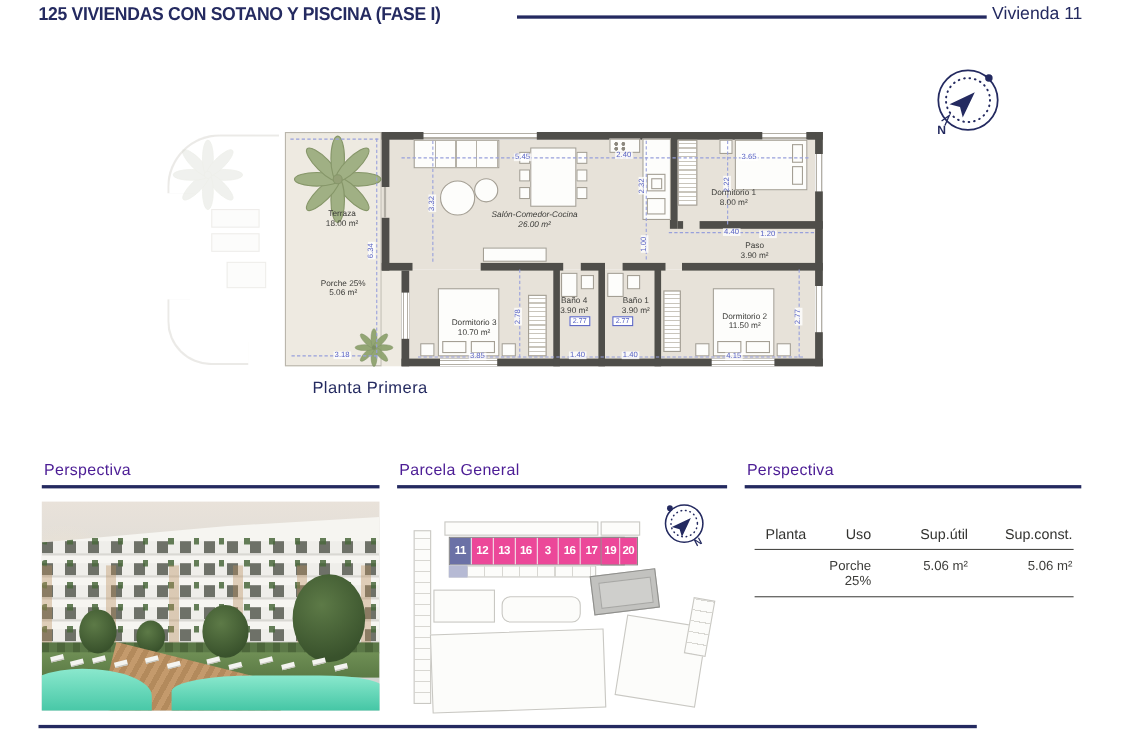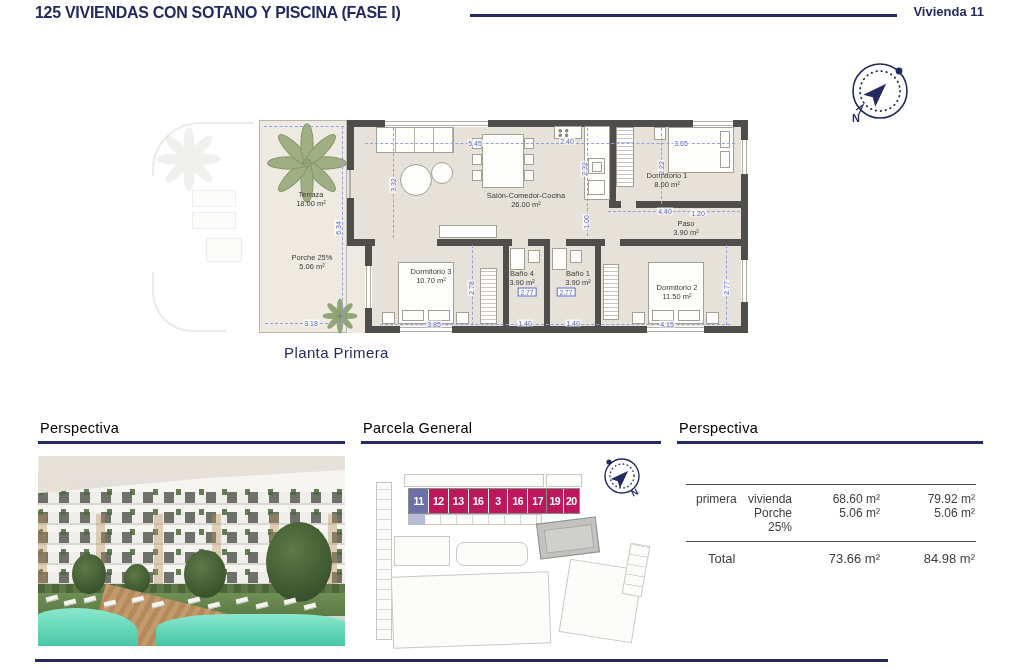--- a/index.html
+++ b/index.html
@@ -3,21 +3,21 @@
 <meta charset="utf-8">
 <style>
   html,body{margin:0;padding:0;background:#888;}
   .page{position:relative;width:1020px;height:670px;background:#ffffff;overflow:hidden;
         font-family:"Liberation Sans",sans-serif;margin:0 auto;}
   .abs{position:absolute;}
   
   .title{position:absolute;left:35px;top:3px;font-size:17px;font-weight:bold;color:#242a60;
          letter-spacing:-0.3px;transform:scaleX(.94);transform-origin:left;white-space:nowrap;}
   .hrule{position:absolute;left:470px;top:14px;width:427px;height:3px;background:#242a60;}
-  .unitlabel{position:absolute;right:36px;top:4px;font-size:13px;font-weight:bold;color:#242a60;}
+  .unitlabel{position:absolute;right:36px;top:4px;font-size:16px;font-weight:normal;color:#242a60;}
   
   .plan{position:absolute;left:150px;top:112px;width:610px;height:228px;}
   .floor{position:absolute;background:#e7e2d9;}
   .tfloor{position:absolute;background:#eeeae1;border:1px solid #bab6ac;box-sizing:border-box;}
   .w{position:absolute;background:#4f4e4a;}
   .win-h{position:absolute;background:linear-gradient(180deg,#fff 0 1px,#b3afa6 1px 2px,#fff 2px 5px,#b3afa6 5px 6px,#fff 6px 7px);}
   .win-v{position:absolute;background:linear-gradient(90deg,#fff 0 1px,#b3afa6 1px 2px,#fff 2px 5px,#b3afa6 5px 6px,#fff 6px 7px);}
   .f{position:absolute;background:#fdfdfb;border:1px solid #a49f94;box-sizing:border-box;}
   .round{border-radius:50%;}
   .hatch{position:absolute;border:1px solid #a49f94;box-sizing:border-box;
@@ -29,21 +29,21 @@
       background:rgba(255,255,255,.78);padding:0 1px;white-space:nowrap;}
   .dmv{transform:translate(-50%,-50%) rotate(-90deg);}
   .dmb{position:absolute;transform:translate(-50%,-50%);font-size:6.5px;color:#5a64c4;
        border:1px solid #5a64c4;background:#fff;padding:0 2px;white-space:nowrap;}
   .dh{position:absolute;border-top:1px dashed #98a0dc;height:0;}
   .dv{position:absolute;border-left:1px dashed #98a0dc;width:0;}
   .fade{position:absolute;opacity:.55;}
   .fadebox{position:absolute;border:1px solid #e2e0db;background:#fbfaf8;}
   .plancap{position:absolute;left:284px;top:344px;font-size:15px;color:#242a60;letter-spacing:.4px;}
   
-  .shead{position:absolute;font-size:14.5px;color:#000000;letter-spacing:.3px;}
+  .shead{position:absolute;font-size:14.5px;color:#4c1d95;letter-spacing:.3px;}
   .sline{position:absolute;height:2.5px;background:#242a60;}
   
   .persp{position:absolute;left:38px;top:456px;width:307px;height:190px;overflow:hidden;
          background:linear-gradient(180deg,#e9e2da 0%,#d6d8d4 55%,#cfd2ce 100%);}
   .bldg{position:absolute;left:0;top:14px;width:307px;height:116px;background:#f6f5f1;
         clip-path:polygon(0 20%,55% 7%,100% 0,100% 100%,0 100%);}
   .floorband{position:absolute;left:0;width:307px;height:11px;border-bottom:2px solid #d9d8d3;
         background:repeating-linear-gradient(90deg,#6e7168 0 10px,#efeeea 10px 21px);}
   .plants{position:absolute;left:0;width:307px;height:6px;border-radius:3px;
         background:repeating-linear-gradient(90deg,rgba(74,104,60,.85) 0 5px,transparent 5px 23px);}
@@ -61,21 +61,21 @@
   .lounger{position:absolute;width:12px;height:4px;background:#f4f4f0;border-bottom:1px solid #c2c2ba;
         transform:rotate(-14deg);}
   
   .site{position:absolute;left:368px;top:452px;width:294px;height:214px;}
   .sp{position:absolute;border:1px solid #c9c8c3;background:#fcfcfa;box-sizing:border-box;}
   .grid-v{background:#fcfcfa repeating-linear-gradient(90deg,transparent 0 19px,#d8d7d2 19px 20px),
           linear-gradient(#d8d7d2,#d8d7d2) center/100% 1px no-repeat;}
   .rung-h{background:#fcfcfa repeating-linear-gradient(0deg,transparent 0 9px,#d8d7d2 9px 10px);}
   .rung-v{background:#fcfcfa repeating-linear-gradient(90deg,transparent 0 15px,#d8d7d2 15px 16px);}
   .strip{position:absolute;display:flex;border:1px solid #8a8a87;box-sizing:border-box;}
-  .cell{flex:1;background:#be185d;border-right:1px solid #f2f2f0;color:#fff;font-weight:bold;
+  .cell{flex:1;background:#ec4899;border-right:1px solid #f2f2f0;color:#fff;font-weight:bold;
         font-size:10.5px;display:flex;align-items:center;justify-content:center;letter-spacing:-.5px;}
   .cell:last-child{border-right:none;}
   .cell.hl{background:#6b71a6;}
   
   .surf{position:absolute;left:678px;top:452px;width:306px;color:#3d3d3a;}
   .srow{display:grid;grid-template-columns:64px 50px 88px 95px;align-items:baseline;}
   .c1{padding-left:18px;text-align:left;}
   .c2,.c3,.c4{text-align:right;}
   .rule{height:0;border-top:1.5px solid #4a4a47;margin:0 8px;}
   .frule{position:absolute;left:35px;top:659px;width:853px;height:3px;background:#242a60;}
@@ -274,27 +274,27 @@
     <span class="dm" style="left:423px;top:211px;">1.40</span>
     <span class="dm" style="left:517px;top:212px;">4.15</span>
     <span class="dm dmv" style="left:576px;top:176px;">2.77</span>
     <span class="dmb" style="left:377px;top:180px;">2.77</span>
     <span class="dmb" style="left:416px;top:180px;">2.77</span>
 
     <div class="rl" style="left:161px;top:87px;">
       <span>Terraza</span><br><span>18.00 m²</span></div>
     <div class="rl" style="left:162px;top:150px;">
       <span>Porche 25%</span><br><span>5.06 m²</span></div>
-    <div class="rl" style="left:376px;top:88px;">
+    <div class="rl" style="left:336px;top:88px;font-style:italic;">
       <span>Salón-Comedor-Cocina</span><br><span>26.00 m²</span></div>
     <div class="rl" style="left:517px;top:68px;">
       <span>Dormitorio 1</span><br><span>8.00 m²</span></div>
     <div class="rl" style="left:536px;top:116px;">
       <span>Paso</span><br><span>3.90 m²</span></div>
-    <div class="rl" style="left:281px;top:164px;">
+    <div class="rl" style="left:281px;top:186px;">
       <span>Dormitorio 3</span><br><span>10.70 m²</span></div>
     <div class="rl" style="left:372px;top:166px;">
       <span>Baño 4</span><br><span>3.90 m²</span></div>
     <div class="rl" style="left:428px;top:166px;">
       <span>Baño 1</span><br><span>3.90 m²</span></div>
     <div class="rl" style="left:527px;top:180px;">
       <span>Dormitorio 2</span><br><span>11.50 m²</span></div>
   </div>
 
   <div class="plancap">Planta Primera</div>
@@ -382,36 +382,30 @@
       <circle cx="13" cy="10" r="2.6" fill="#242a60"></circle>
       <g transform="translate(25,26) rotate(45)">
         <polygon points="0,-10 6.5,8 0,4.5 -6.5,8" fill="#242a60"></polygon>
       </g>
       <text x="36" y="44" font-size="9" font-weight="bold" fill="#242a60" transform="rotate(-28 38 42)">N</text>
     </svg>
   </div>
 
   <div class="surf">
     <div style="height:26px;"></div>
+    <div class="srow" style="font-size:13px;color:#333330;">
+      <span class="c1">Planta</span>
+      <span class="c2">Uso</span>
+      <span class="c3">Sup.útil</span>
+      <span class="c4">Sup.const.</span>
+    </div>
     <div class="rule" style="margin-top:6px;margin-bottom:7px;"></div>
-    <div class="srow" style="font-size:12px;">
-      <span class="c1">primera</span>
-      <span class="c2">vivienda</span>
-      <span class="c3">68.60 m²</span>
-      <span class="c4">79.92 m²</span>
-    </div>
     <div class="srow" style="font-size:12px;">
       <span class="c1"></span>
       <span class="c2">Porche 25%</span>
       <span class="c3">5.06 m²</span>
       <span class="c4">5.06 m²</span>
     </div>
     <div class="rule" style="margin-top:7px;margin-bottom:9px;"></div>
-    <div class="srow" style="font-size:13px;">
-      <span class="c1" style="padding-left:30px;">Total</span>
-      <span class="c2"></span>
-      <span class="c3">73.66 m²</span>
-      <span class="c4">84.98 m²</span>
-    </div>
   </div>
 
   <div class="frule"></div>
 </div>
 
 </body></html>

